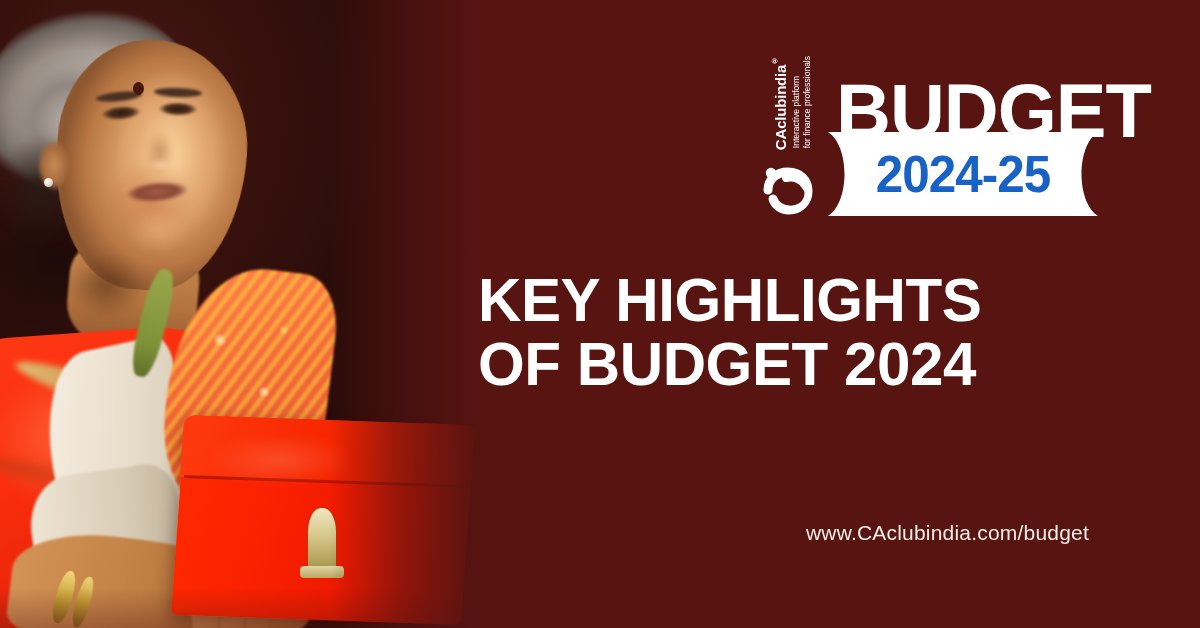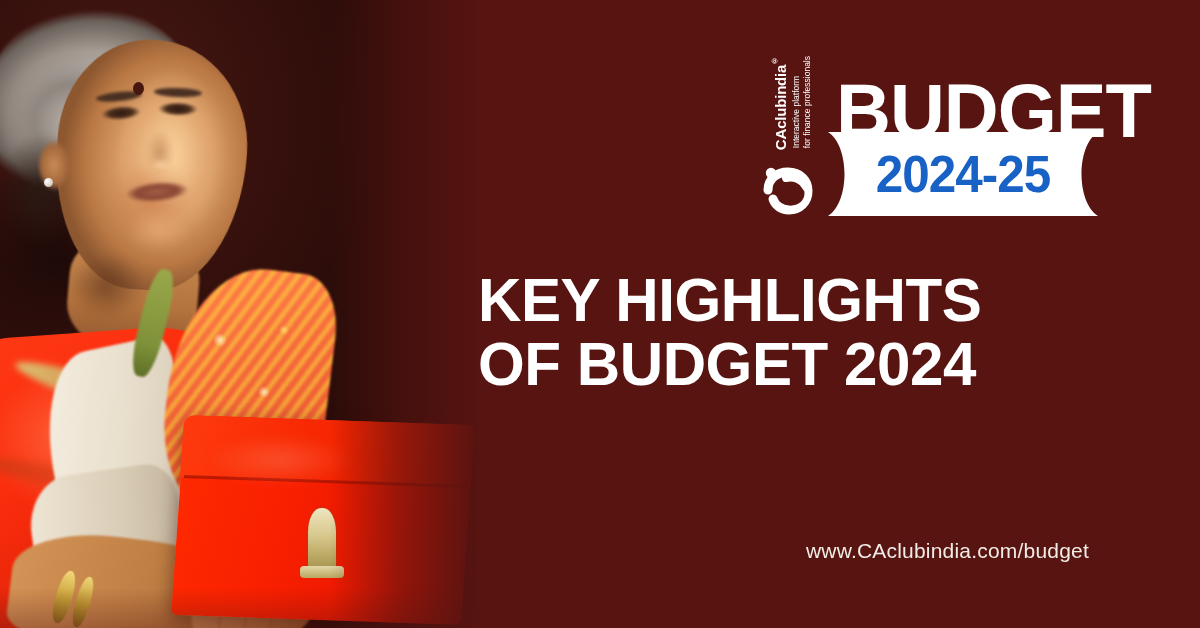--- a/index.html
+++ b/index.html
@@ -336,21 +336,21 @@
     text-transform:uppercase;
     transform:scaleX(0.97);
     transform-origin:left top;
   }
   .headline .l2{display:block;}
 
   .url{
     position:absolute;left:806px;top:521px;z-index:60;
     color:#f2ece6;font-size:21px;font-weight:400;
     font-family:"Liberation Sans", sans-serif;
-    letter-spacing:0.2px;white-space:nowrap;margin-top:18px;
+    letter-spacing:0.2px;white-space:nowrap;
   }
 </style>
 </head>
 <body>
 
 <div class="banner">
 
   <div class="photo">
     <div class="backdrop"></div>
     <div class="backdrop2"></div>

